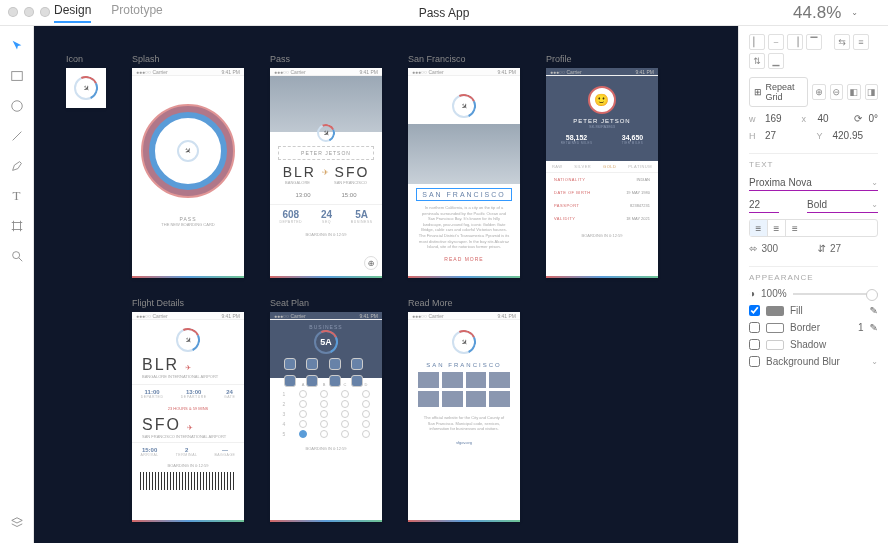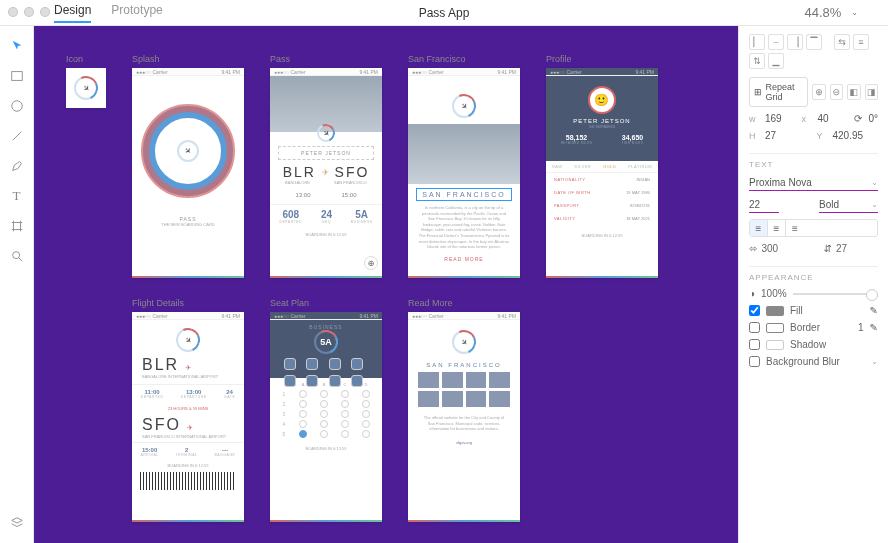--- a/index.html
+++ b/index.html
@@ -9,28 +9,28 @@
 .traffic { position: absolute; top: 7px; left: 8px; display: flex; gap: 6px; }
 .tl { width: 10px; height: 10px; border-radius: 50%; border: 1px solid rgba(0,0,0,0.1); background:#ddd;}
 
 
 .topbar { height: 26px; border-bottom: 1px solid #e6e6e6; display: flex; align-items: center; padding: 0 10px; position: relative; }
 .topbar .tabs { margin-left: 44px; display: flex; gap: 20px; }
 .topbar .tab { font-size: 12px; color: #999; padding-bottom: 4px; cursor: pointer; }
 .topbar .tab.active { color: #333; border-bottom: 2px solid #3399ff; }
 .topbar .title { position: absolute; left: 50%; transform: translateX(-50%); font-size: 12px; color: #333; }
 .topbar .right { margin-left: auto; display: flex; align-items: center; gap: 10px; color: #777; }
-.topbar .zoom { font-size: 13px; }
+.topbar .zoom { font-size: 17px; }
 
 
 .main { display: flex; height: calc(543px - 26px); }
 .toolcol { width: 34px; border-right: 1px solid #e6e6e6; display: flex; flex-direction: column; gap: 14px; padding: 12px 0; align-items: center; }
 .toolbtn { width: 16px; height: 16px; color: #888; cursor:pointer; display:flex; align-items:center; justify-content:center; }
 .toolbtn svg { width:14px; height:14px;}
-.canvas { flex: 1; background: #4c1d95; overflow: hidden; position: relative; padding: 28px 32px; }
+.canvas { flex: 1; background: #0f172a; overflow: hidden; position: relative; padding: 28px 32px; }
 .props { width: 150px; border-left: 1px solid #e6e6e6; padding: 8px 10px; font-size: 10px; color: #666; display:flex; flex-direction:column; gap:6px;}
 
 
 .rowlabels { display: flex; gap: 26px; margin-bottom: 4px; font-size: 9px; color: #888; }
 .rowboards { display: flex; gap: 26px; margin-bottom: 20px; }
 .ab { background: #fff; box-shadow: 0 1px 3px rgba(0,0,0,0.12); position: relative; }
 .ab.iconab { width: 40px; height: 40px; }
 .ab.phone { width: 112px; height: 210px; }
 .ab .status { height: 8px; background:#fcfcfc; border-bottom:1px solid #f0f0f0; font-size:5px; display:flex; align-items:center; justify-content:space-between; padding:0 4px; color:#999;}
 .ab .status.dark { background:#4a5872; color:#bbb;}
@@ -76,21 +76,21 @@
 
 .props .toolrow{display:flex;gap:3px;flex-wrap:wrap;margin-bottom:2px;}
 .props .pbtn{width:16px;height:16px;border:1px solid #e0e0e0;border-radius:2px;display:flex;align-items:center;justify-content:center;font-size:9px;color:#888;cursor:pointer;}
 .props .repeat{border:1px solid #ddd;border-radius:3px;padding:4px;font-size:9px;display:flex;align-items:center;gap:4px;color:#555;cursor:pointer;}
 .props .dimrow{display:flex;align-items:center;gap:6px;}
 .props .dimrow .lbl{font-size:9px;color:#aaa;width:10px;}
 .props .dimrow .val{font-size:10px;color:#555;flex:1;}
 .props .section{font-size:8px;color:#aaa;letter-spacing:1px;margin-top:6px;border-top:1px solid #eee;padding-top:6px;}
 .props .selectbar{border-bottom:1px solid #a21caf;padding:2px 0;font-size:10px;color:#555;display:flex;justify-content:space-between;align-items:center;}
 .props .chev{font-size:8px;color:#aaa;}
-.props .tworow{display:flex;gap:20px;}
+.props .tworow{display:flex;gap:8px;}
 .props .aligngroup{display:flex;border:1px solid #e0e0e0;border-radius:3px;}
 .props .aligngroup .al{width:18px;height:16px;display:flex;align-items:center;justify-content:center;border-right:1px solid #e0e0e0;cursor:pointer;}
 .props .aligngroup .al:last-child{border:none;}
 .props .aligngroup .al.on{background:#eaf3fd;}
 .props .check{display:flex;align-items:center;gap:6px;font-size:10px;}
 .props .check input{width:11px;height:11px;}
 .props .sw{width:18px;height:10px;border-radius:2px;background:#888;display:inline-block;}
 .props .slider{flex:1;height:2px;background:#ddd;position:relative;}
 .props .slider:before{content:"";position:absolute;right:0;top:-4px;width:10px;height:10px;border-radius:50%;background:#fff;border:1px solid #ccc;}
 

